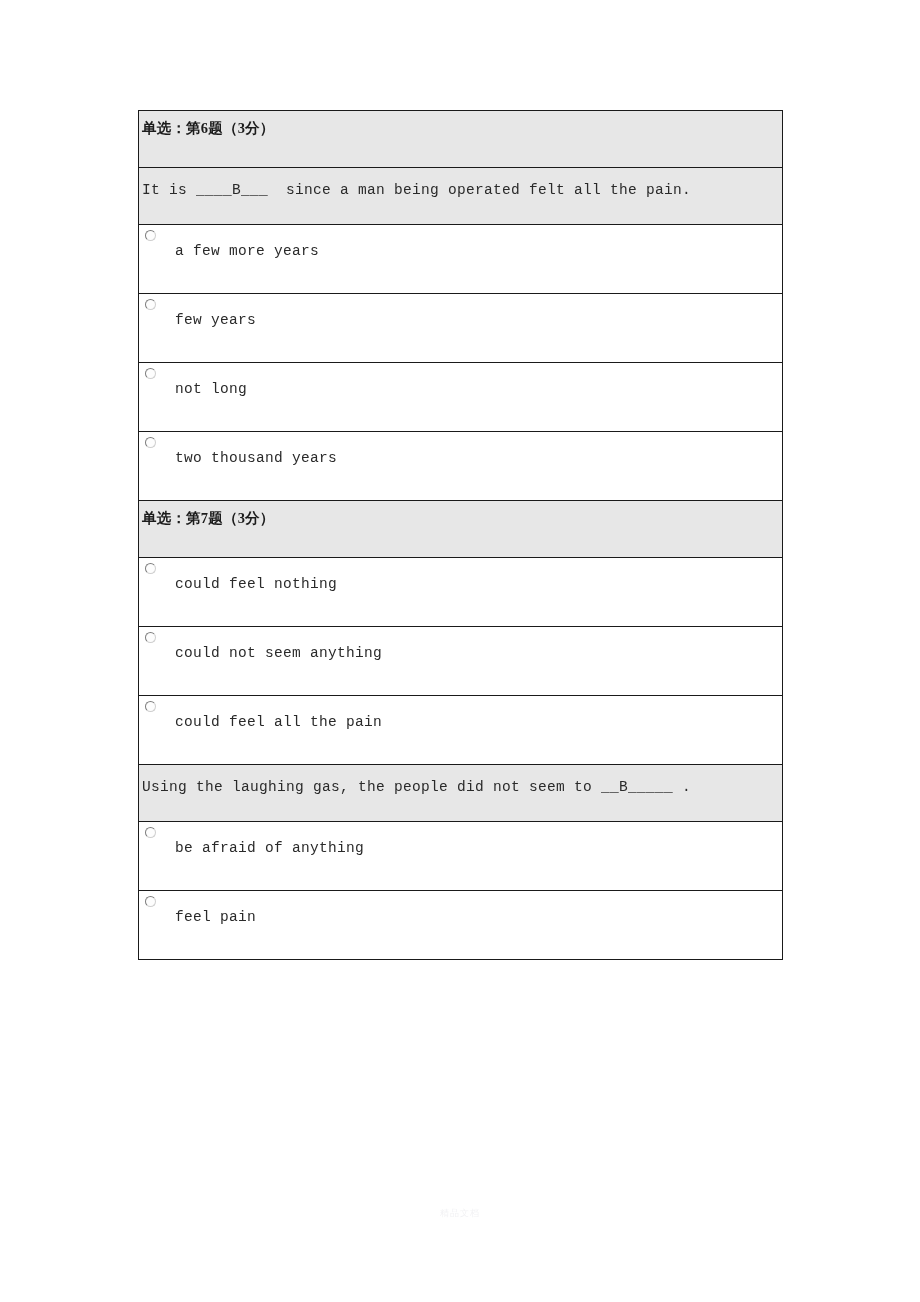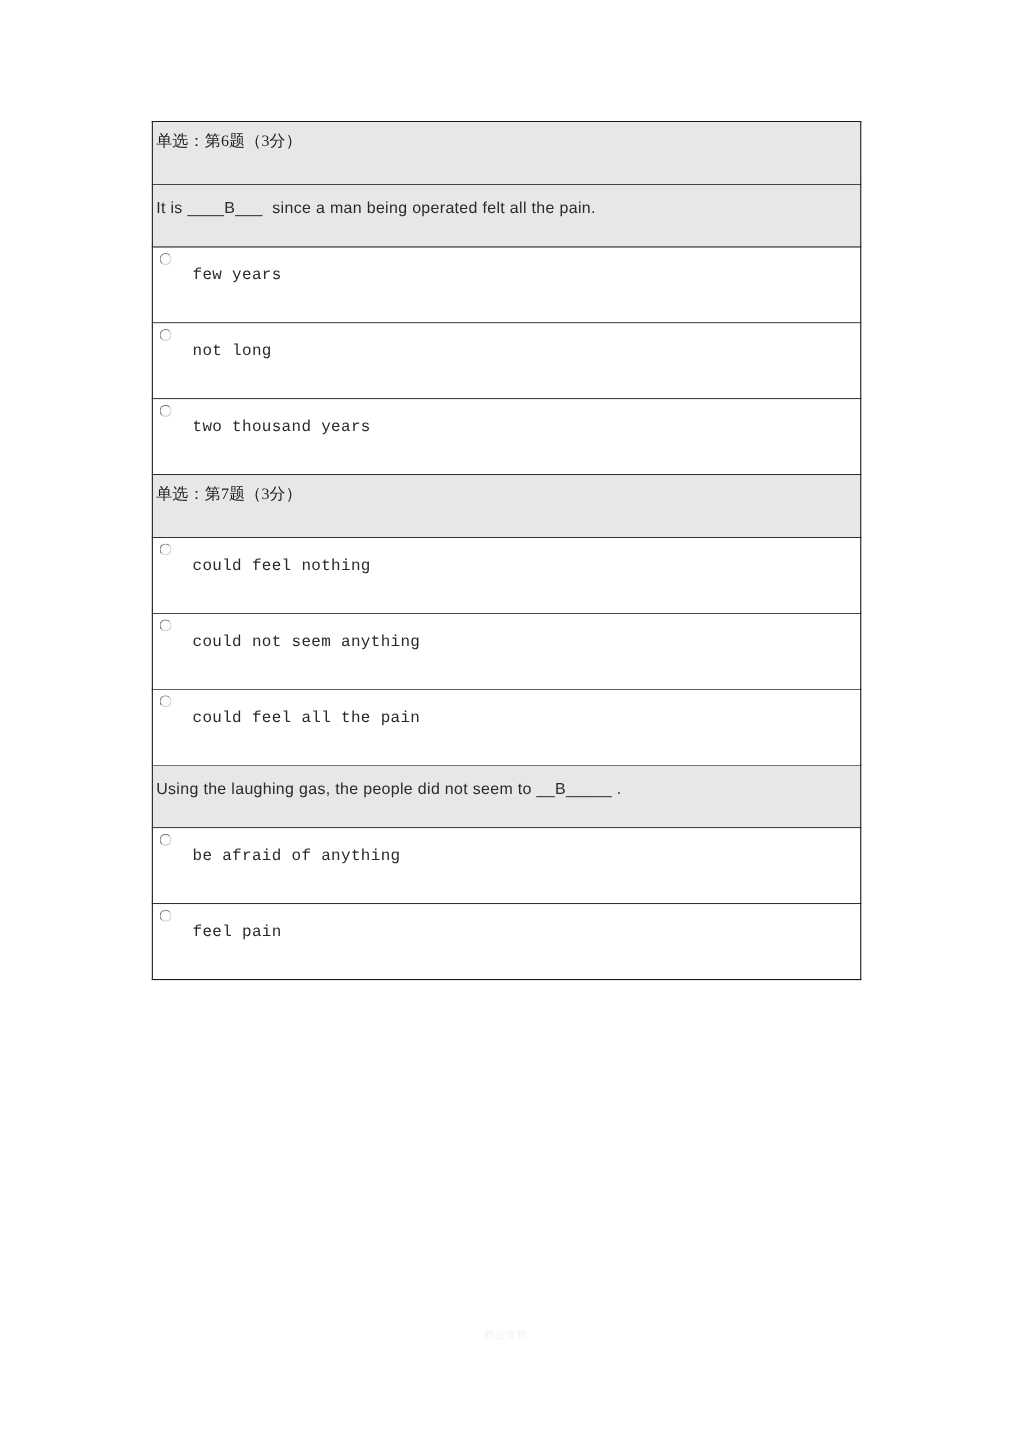--- a/index.html
+++ b/index.html
@@ -32,20 +32,21 @@
     border: 1px solid #1a1a1a;
     padding: 0;
     vertical-align: top;
   }
 
   
   .q-header {
     background: #e7e7e7;
     height: 56px;
     position: relative;
+    font-weight: bold;
   }
   .q-header .q-header-text {
     position: absolute;
     left: 3px;
     top: 8px;
     font-family: "Liberation Serif", "DejaVu Serif", serif;
     font-size: 14.5px;
     color: #1c1c1c;
     letter-spacing: 0.2px;
     white-space: nowrap;
@@ -54,21 +55,21 @@
   
   .q-stem {
     background: #e7e7e7;
     height: 56px;
     position: relative;
   }
   .q-stem .q-stem-text {
     position: absolute;
     left: 3px;
     top: 14px;
-    font-family: Liberation Sans, sans-serif;
+    font-family: Liberation Mono, monospace;
     font-size: 14.5px;
     color: #2a2a2a;
     white-space: pre;
     letter-spacing: 0.3px;
   }
 
   
   .q-option {
     background: #ffffff;
     height: 68px;
@@ -129,20 +130,26 @@
         </td>
       </tr>
       <tr>
         <td class="q-stem">
           <span class="q-stem-text">It is ____B___  since a man being operated felt all the pain.</span>
         </td>
       </tr>
       <tr>
         <td class="q-option">
           <span class="radio-mark"></span>
+          <span class="option-text">a few more years</span>
+        </td>
+      </tr>
+      <tr>
+        <td class="q-option">
+          <span class="radio-mark"></span>
           <span class="option-text">few years</span>
         </td>
       </tr>
       <tr>
         <td class="q-option">
           <span class="radio-mark"></span>
           <span class="option-text">not long</span>
         </td>
       </tr>
       <tr>

